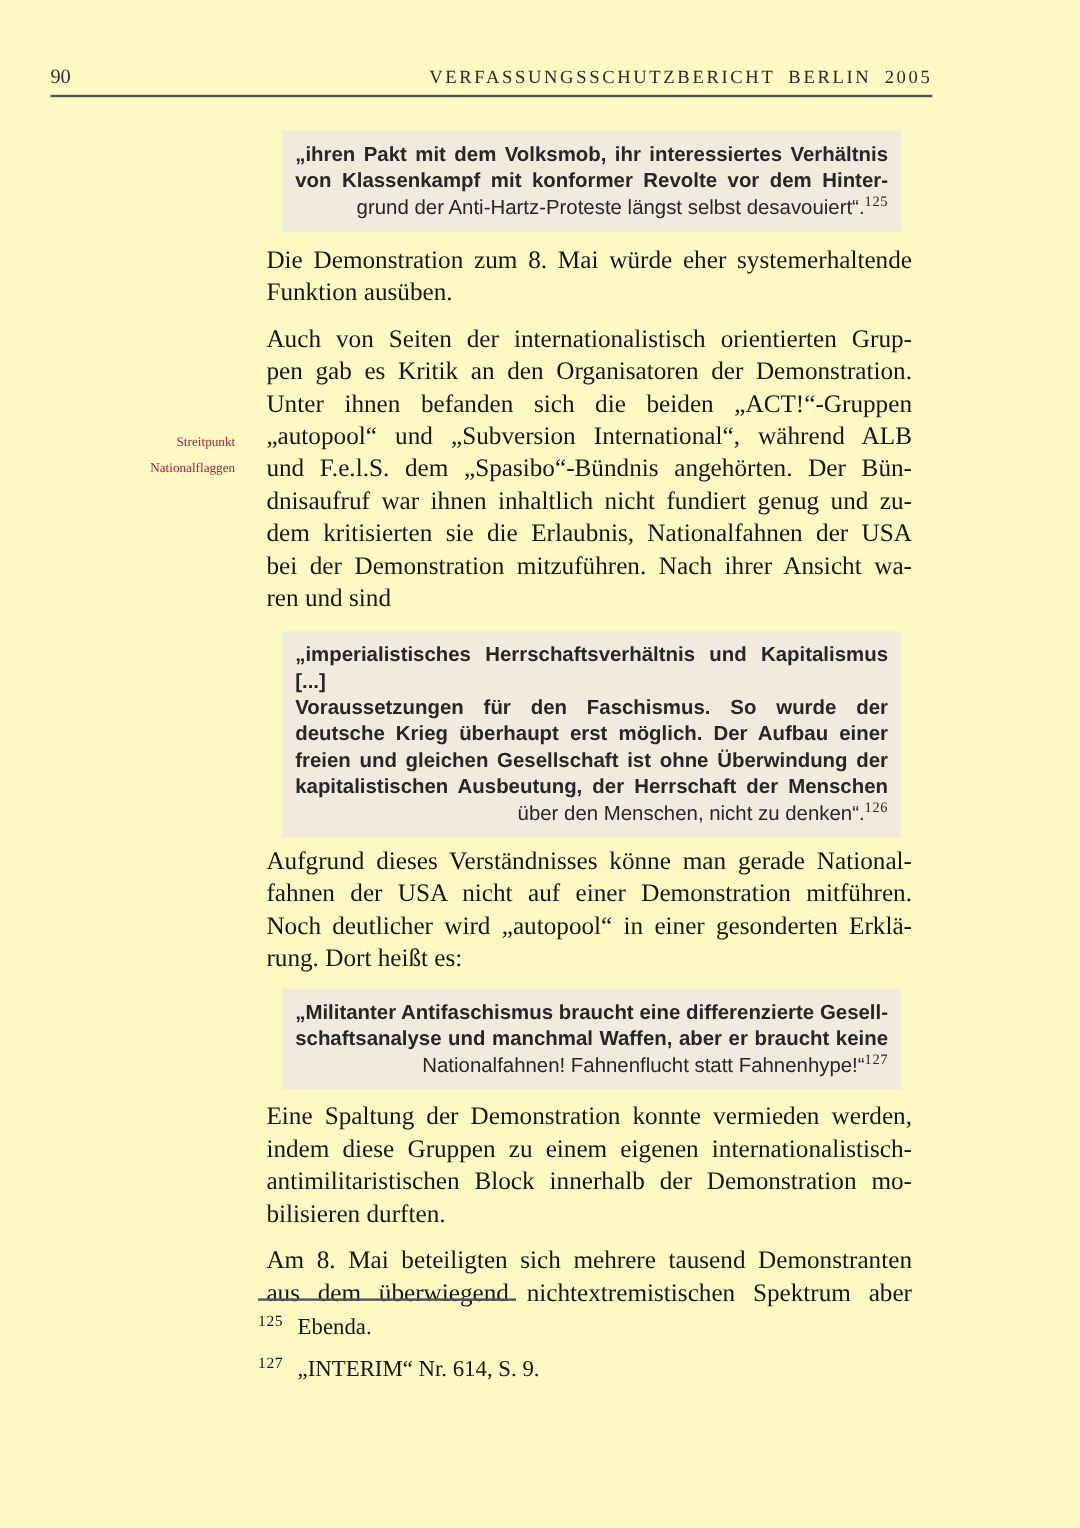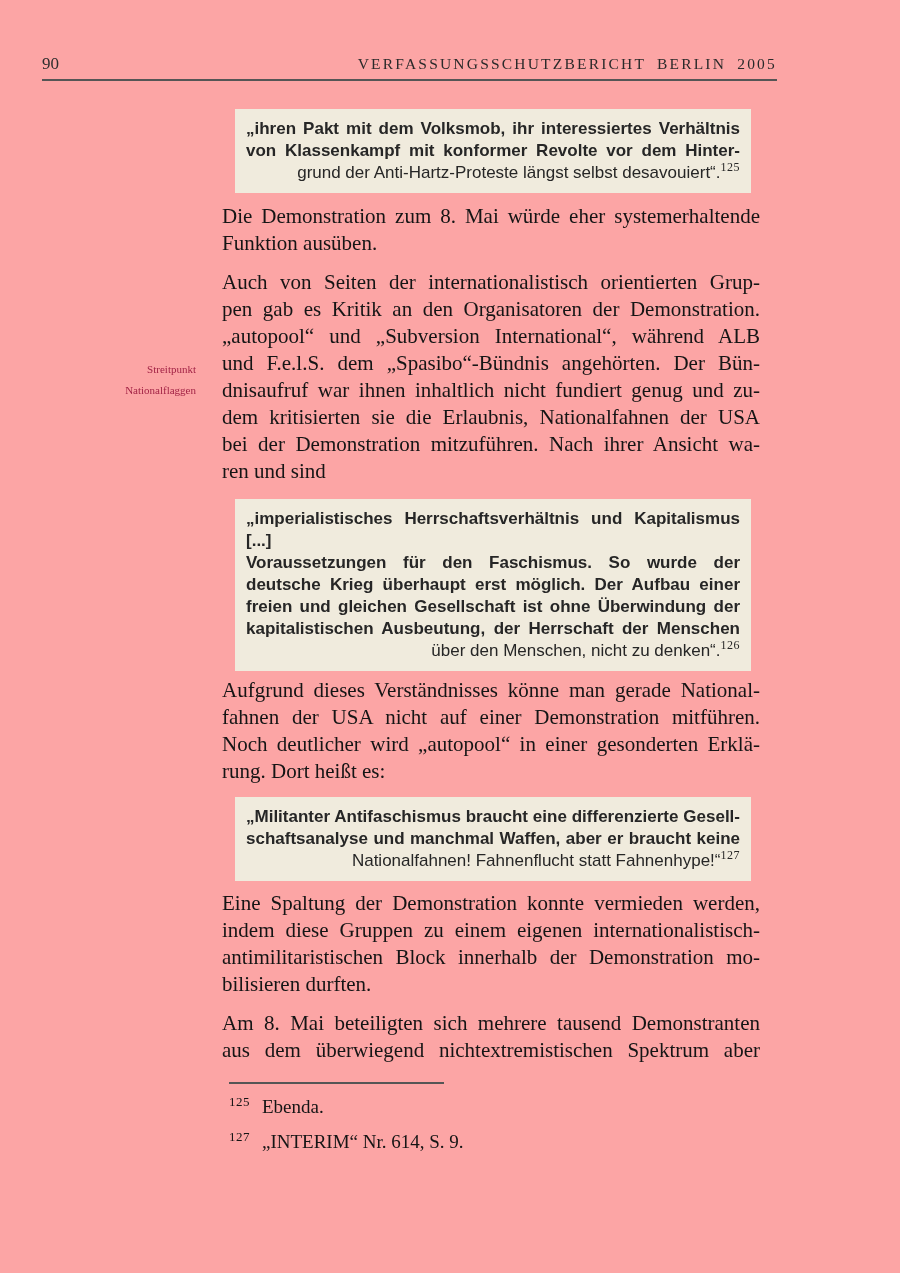--- a/index.html
+++ b/index.html
@@ -1,19 +1,19 @@
 <!DOCTYPE html>
 <html lang="de"><head>
 <meta charset="utf-8">
 <style>
   html,body { margin:0; padding:0; }
   body { background:#ffffff; }
   .page {
     position:relative; width:900px; height:1273px; margin:0 auto;
-    background:#fca5a5; overflow:hidden;
+    background:#fef9c3; overflow:hidden;
     font-family:"Liberation Serif", serif; color:#1c1c1c;
   }
 
   
   .header {
     position:absolute; left:42px; top:54px; width:735px;
     display:flex; justify-content:space-between; align-items:baseline;
     border-bottom:2px solid #555; padding-bottom:5px;
   }
   .page-number { font-size:17px; color:#2e2e2e; }
@@ -57,21 +57,21 @@
   #quote-1 { margin-top:14px; }
   #quote-2 { margin-top:8px; }
   .quote .tline { display:block; text-align:justify; text-align-last:justify;font-weight:bold; }
   .qlast { display:block; text-align:right; }
   .qlast sup {
     font-family:"Liberation Serif", serif; font-size:12px; line-height:0;
     vertical-align:super; letter-spacing:0.5px;
   }
 
   
-  .footnotes { position:absolute; left:229px; top:1082px; width:480px; }
+  .footnotes { position:absolute; left:215px; top:1082px; width:480px; }
   .fn-rule { width:215px; border-top:2px solid #555; height:0; margin:0; }
   .fn-row {
     margin-top:11px; font-size:19px; line-height:24px; color:#151515;
     white-space:nowrap;
   }
   .fn-row sup {
     display:inline-block; width:33px; font-size:13px; vertical-align:super;
     line-height:0; letter-spacing:0.5px;
   }
 </style>
@@ -98,20 +98,21 @@
     </div>
 
     <p class="para p-after-quote" id="para-0">
         <span class="tline">Die Demonstration zum 8. Mai würde eher systemerhaltende</span>
         <span class="tline">Funktion ausüben.</span>
       </p>
 
     <p class="para" id="para-1">
         <span class="tline">Auch von Seiten der internationalistisch orientierten Grup-</span>
         <span class="tline">pen gab es Kritik an den Organisatoren der Demonstration.</span>
+        <span class="tline">Unter ihnen befanden sich die beiden „ACT!“-Gruppen</span>
         <span class="tline">„autopool“ und „Subversion International“, während ALB</span>
         <span class="tline">und F.e.l.S. dem „Spasibo“-Bündnis angehörten. Der Bün-</span>
         <span class="tline">dnisaufruf war ihnen inhaltlich nicht fundiert genug und zu-</span>
         <span class="tline">dem kritisierten sie die Erlaubnis, Nationalfahnen der USA</span>
         <span class="tline">bei der Demonstration mitzuführen. Nach ihrer Ansicht wa-</span>
         <span class="tline">ren und sind</span>
       </p>
 
     <div class="quote" id="quote-1">
       <span class="qlines"><span class="tline">„imperialistisches Herrschaftsverhältnis und Kapitalismus [...]</span><span class="tline">Voraussetzungen für den Faschismus. So wurde der</span><span class="tline">deutsche Krieg überhaupt erst möglich. Der Aufbau einer</span><span class="tline">freien und gleichen Gesellschaft ist ohne Überwindung der</span><span class="tline">kapitalistischen Ausbeutung, der Herrschaft der Menschen</span></span>

